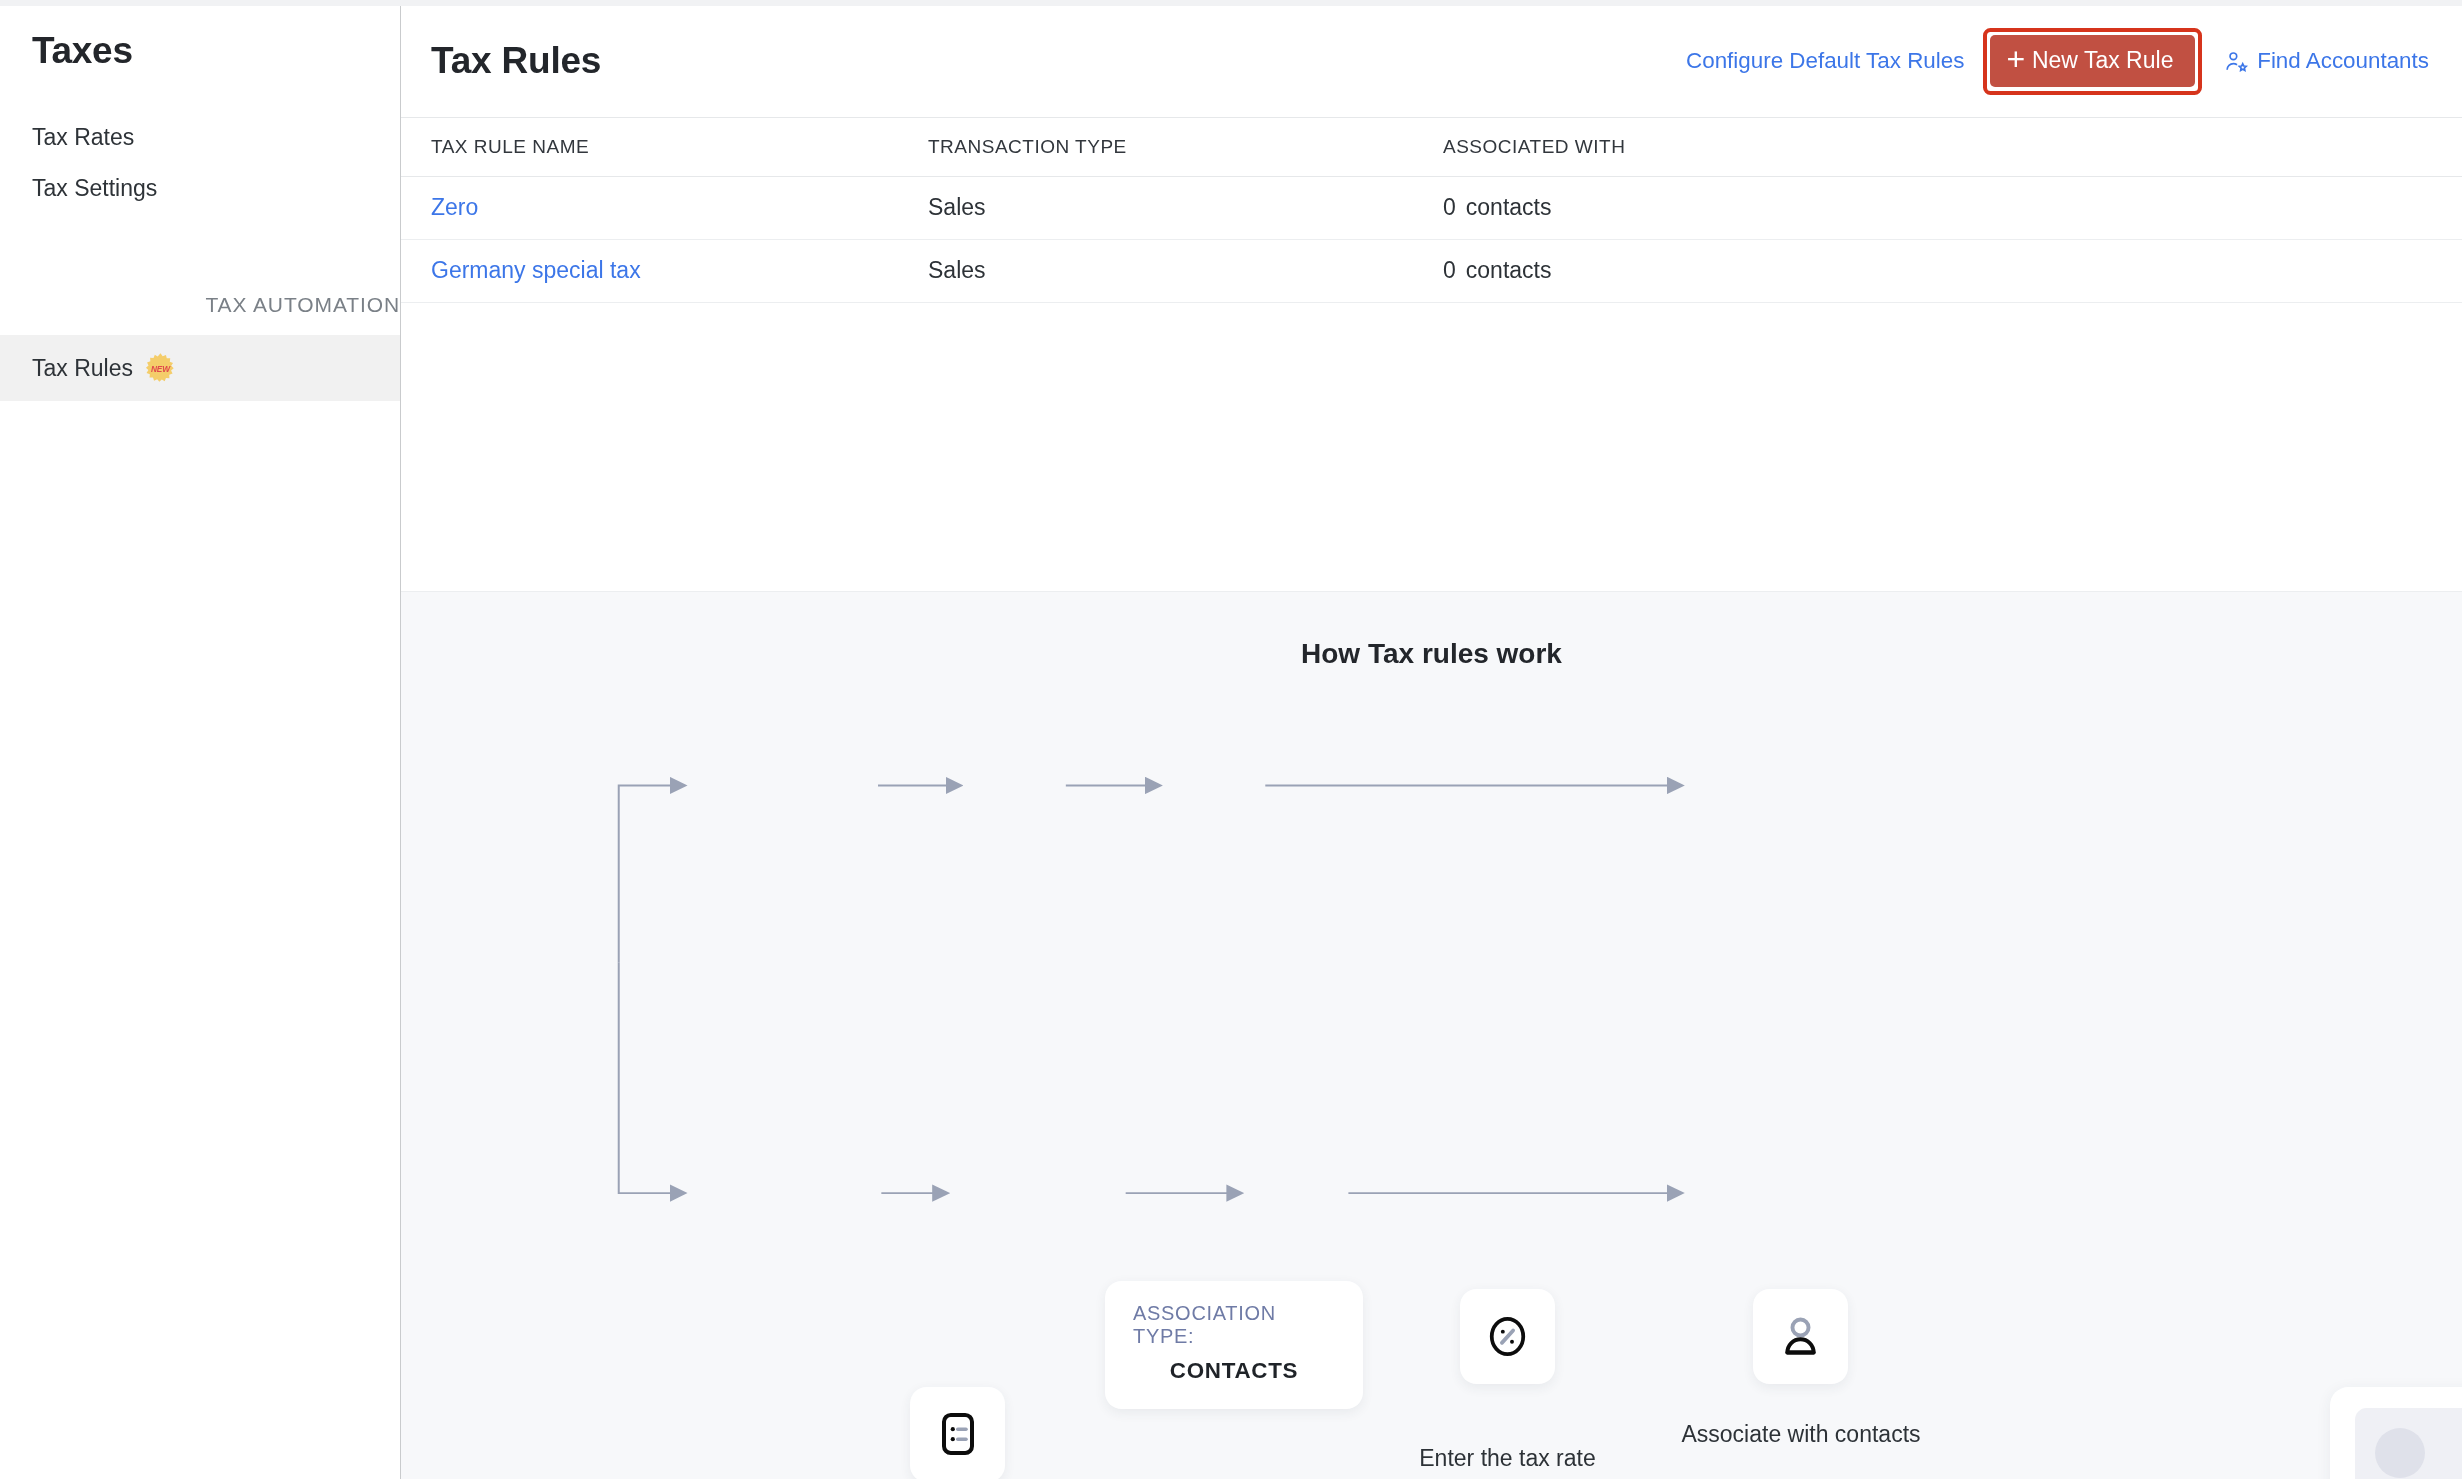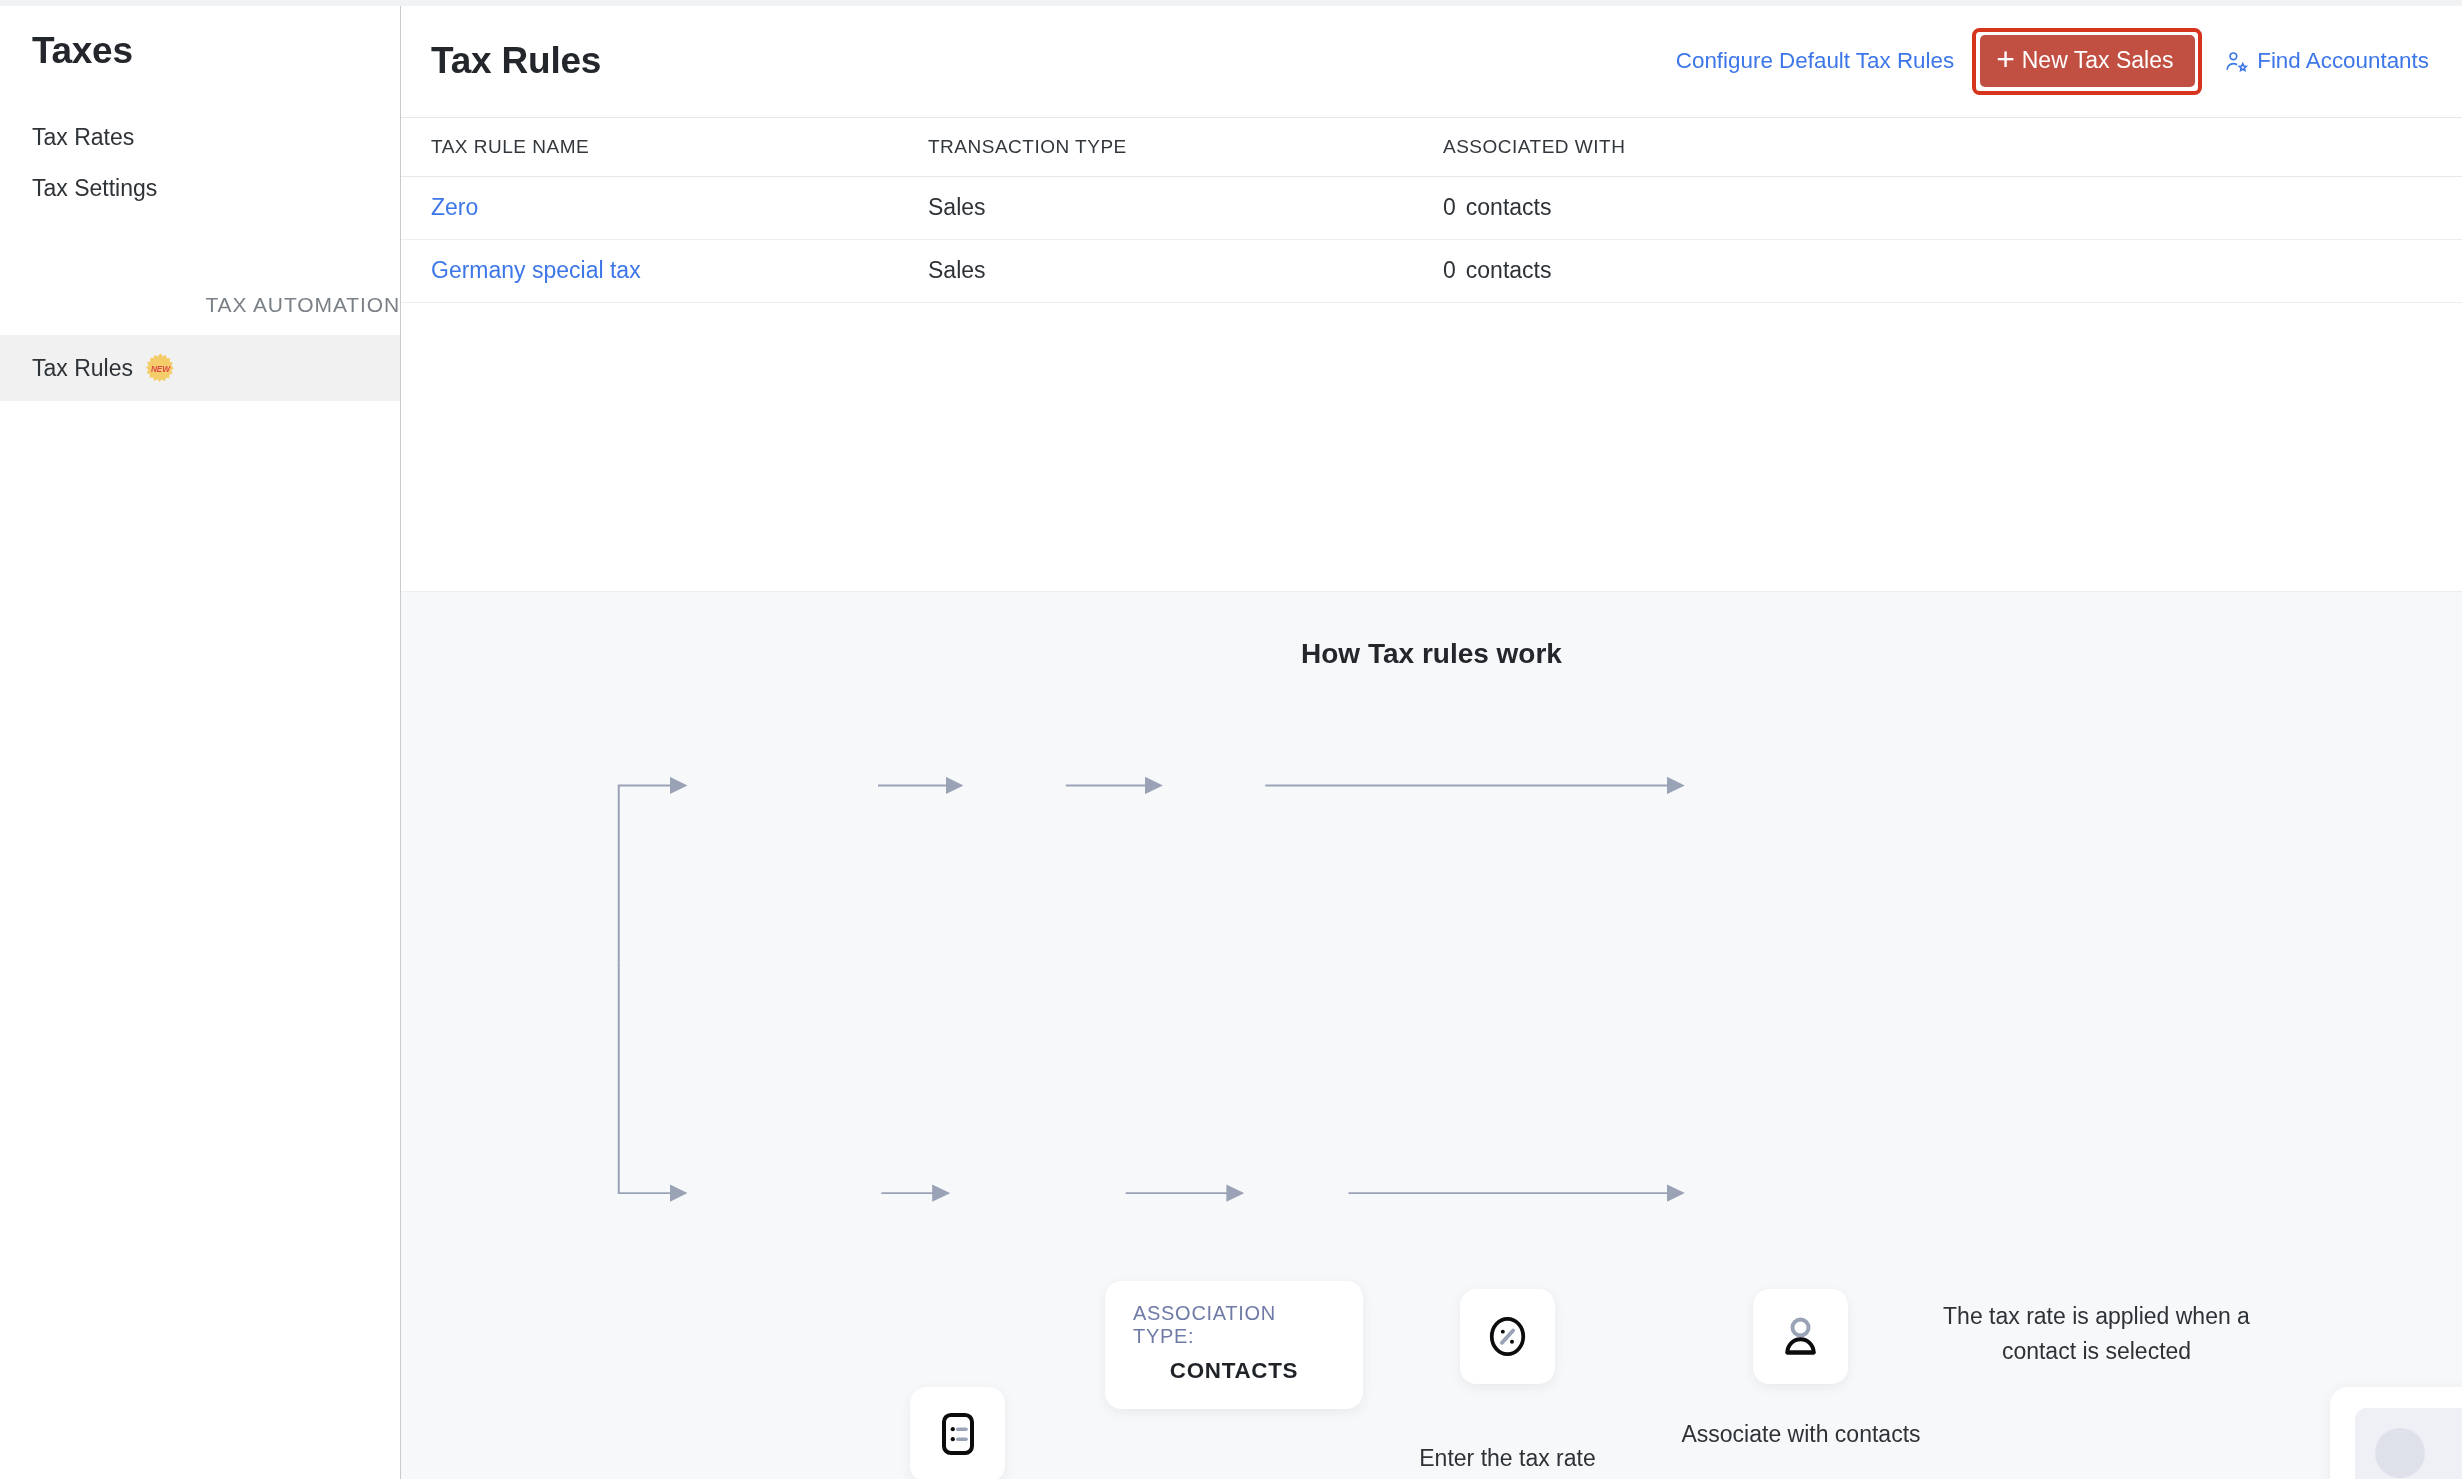--- a/index.html
+++ b/index.html
@@ -194,21 +194,21 @@
 
   <div class="main">
 
     <div class="page-header">
       <div class="page-title">Tax Rules</div>
       <div class="header-actions">
         <span class="link-action">Configure Default Tax Rules</span>
         <div class="btn-new-wrap">
           <button class="btn-new">
             <span class="plus">+</span>
-            <span>New Tax Sales</span>
+            <span>New Tax Rule</span>
           </button>
         </div>
         <span class="link-action find-acc">
           <svg width="25" height="25" viewBox="0 0 24 24" fill="none" stroke="#3c76e8" stroke-width="1.6">
             <circle cx="9" cy="7" r="3.2"></circle>
             <path d="M3 20c0-3.4 2.7-6 6-6 1.3 0 2.5.4 3.5 1.1"></path>
             <path d="M18 14.2l1 2.1 2.3.3-1.7 1.6.4 2.3-2-1.1-2 1.1.4-2.3-1.7-1.6 2.3-.3z"></path>
           </svg>
           <span>Find Accountants</span>
         </span>
@@ -289,21 +289,20 @@
 
         <div class="node-card icon-card" style="left:1352px; top:619px;">
           <svg width="47" height="47" viewBox="0 0 24 24" fill="none">
             <circle cx="12" cy="7.4" r="4.1" stroke="#9aa2b5" stroke-width="2"></circle>
             <path d="M5.3 20.2c0-3.8 3-6.8 6.7-6.8s6.7 3 6.7 6.8z" fill="none" stroke="#0c0c0c" stroke-width="2" stroke-linejoin="round"></path>
             <line x1="5.3" y1="20.2" x2="18.7" y2="20.2" stroke="#0c0c0c" stroke-width="2" stroke-linecap="round"></line>
           </svg>
         </div>
         <div class="node-label" style="left:1267px; top:748px; width:266px;">Associate with contacts</div>
 
-        <div class="flow-text" style="left:1521px; top:629px; width:349px;">The tax rate is applied when a contact is selected</div>
 
         <div class="mockdoc" style="left:1929px; top:717px; width:374px; height:515px;">
           <div class="mock-hero">
             <div class="mock-avatar"></div>
           </div>
 
         </div>
 
       </div>
     </div>

